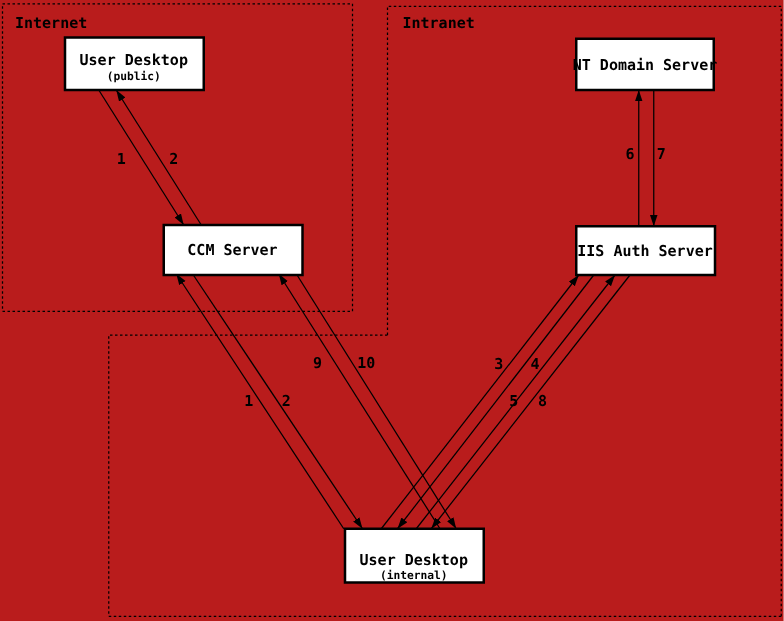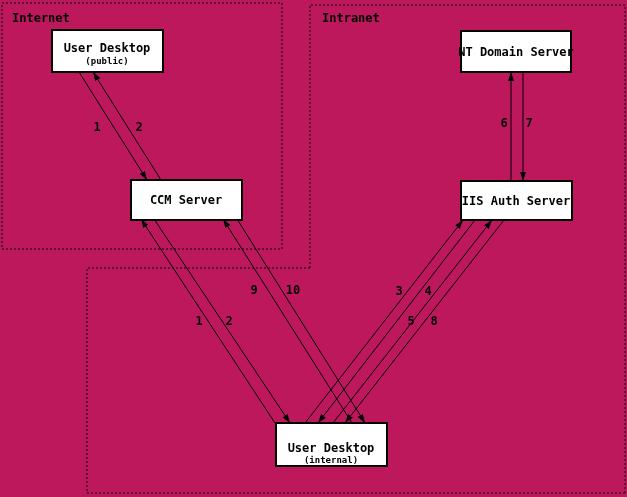--- a/index.html
+++ b/index.html
@@ -4,21 +4,21 @@
 <style>
   html, body {
     margin: 0;
     padding: 0;
     background: #ffffff;
   }
   .stage {
     position: relative;
     width: 627px;
     height: 497px;
-    background: #be185d;
+    background: #b91c1c;
     font-family: "DejaVu Sans Mono", "Liberation Mono", monospace;
   }
   svg { display: block; }
   .zone-border {
     fill: none;
     stroke: #000000;
     stroke-width: 1;
     stroke-dasharray: 2 2;
   }
   .node-box {

